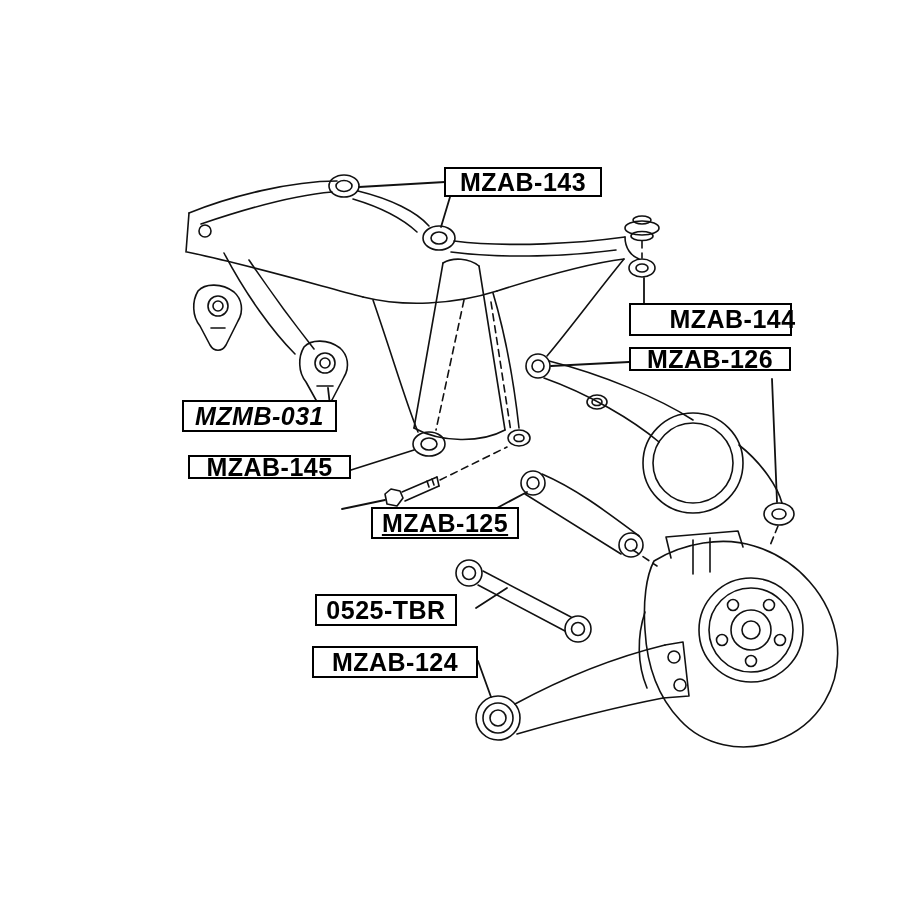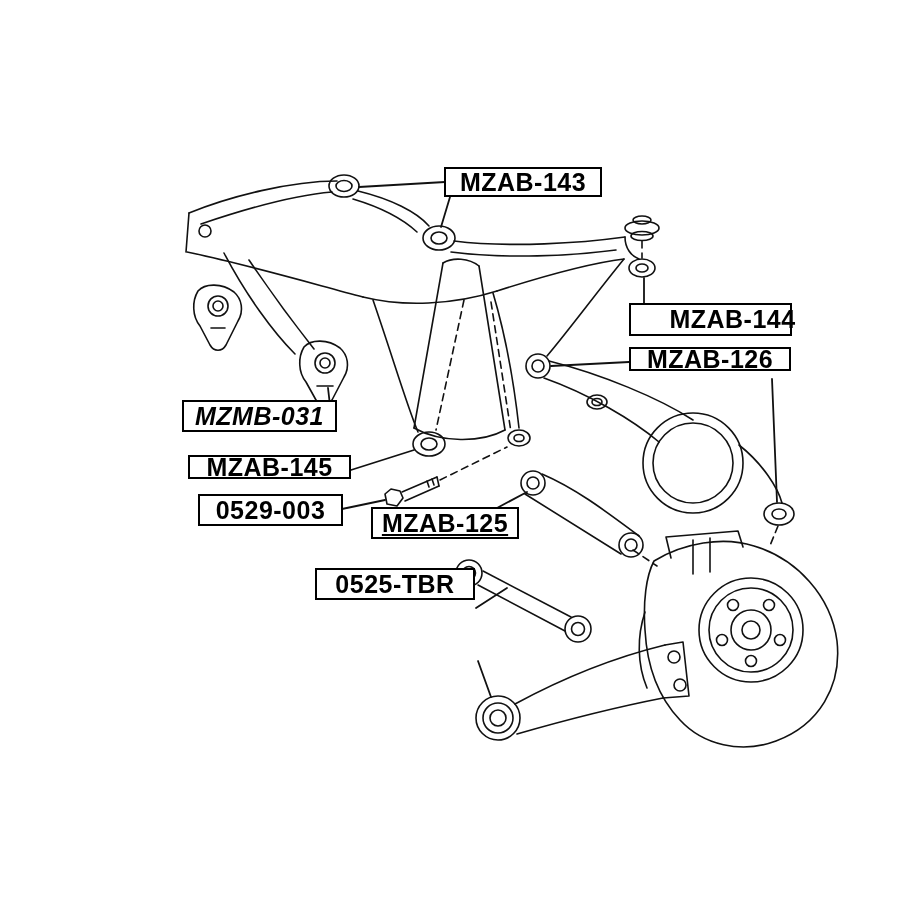--- a/index.html
+++ b/index.html
@@ -190,20 +190,20 @@
   <div class="part-label" style="left:403px; top:167px; width:158px; height:30px;">MZAB-143</div>
 
   <div class="part-label" style="left:588px; top:303px; width:163px; height:33px;padding-left:44px;">MZAB-144</div>
 
   <div class="part-label" style="left:588px; top:347px; width:162px; height:24px;">MZAB-126</div>
 
   <div class="part-label" style="left:141px; top:400px; width:155px; height:32px;font-style:italic;">MZMB-031</div>
 
   <div class="part-label" style="left:147px; top:455px; width:163px; height:24px;">MZAB-145</div>
 
-  <div class="part-label" style="left:157px; top:494px; width:145px; height:32px;">0529-003</div>
 
   <div class="part-label" style="left:330px; top:507px; width:148px; height:32px;text-decoration:underline;">MZAB-125</div>
 
-  <div class="part-label" style="left:274px; top:568px; width:160px; height:32px;">0525-TBR</div>
-
+  <div class="part-label" style="left:274px; top:594px; width:142px; height:32px;">0525-TBR</div>
+
+  <div class="part-label" style="left:271px; top:646px; width:166px; height:32px;">MZAB-124</div>
 
 </div>
 
 </body></html>

